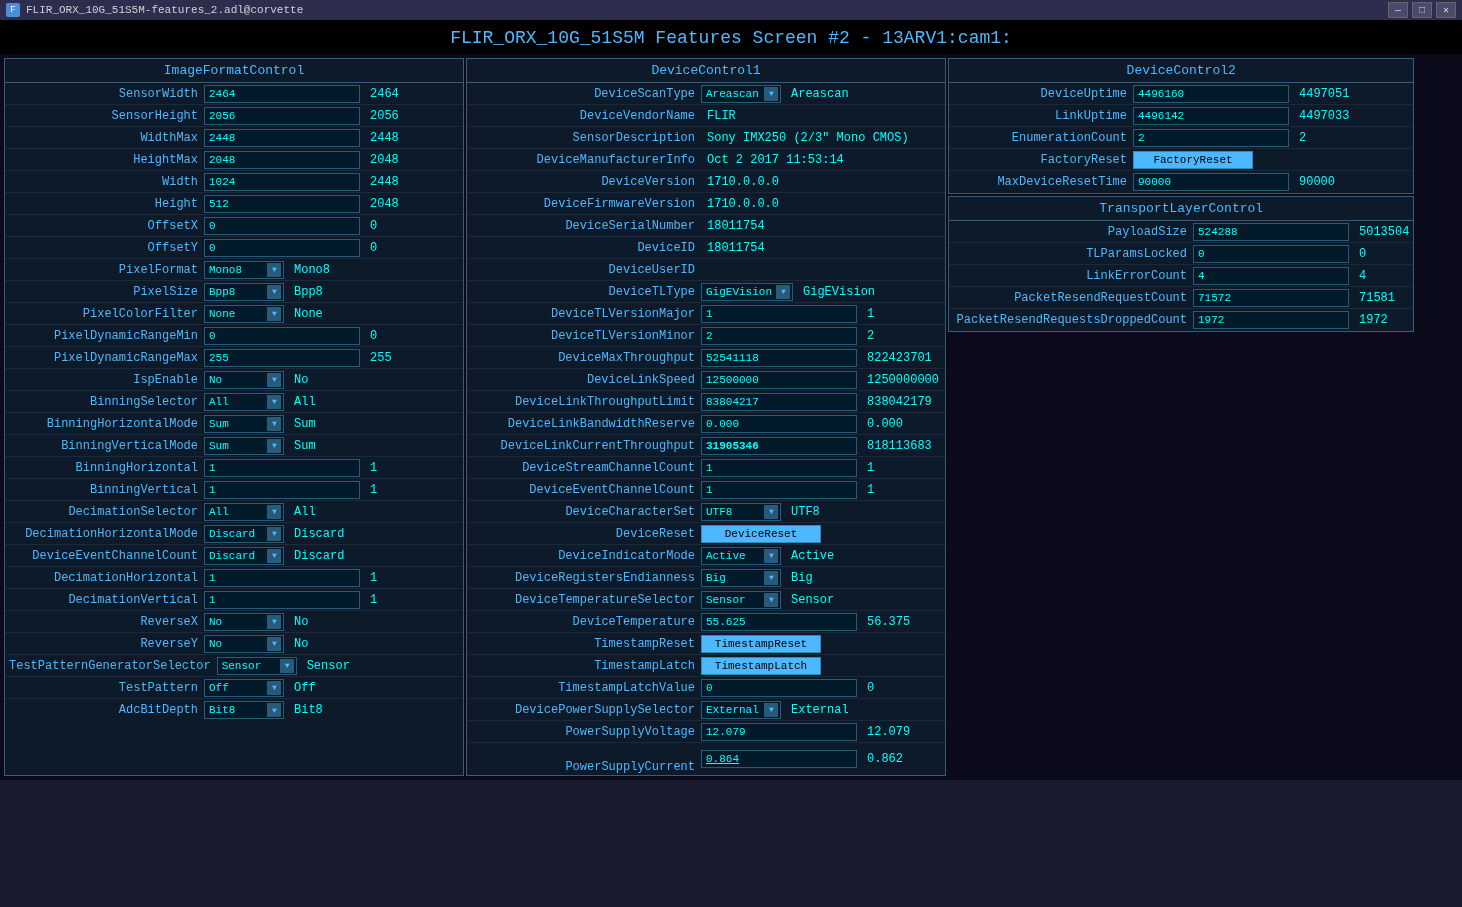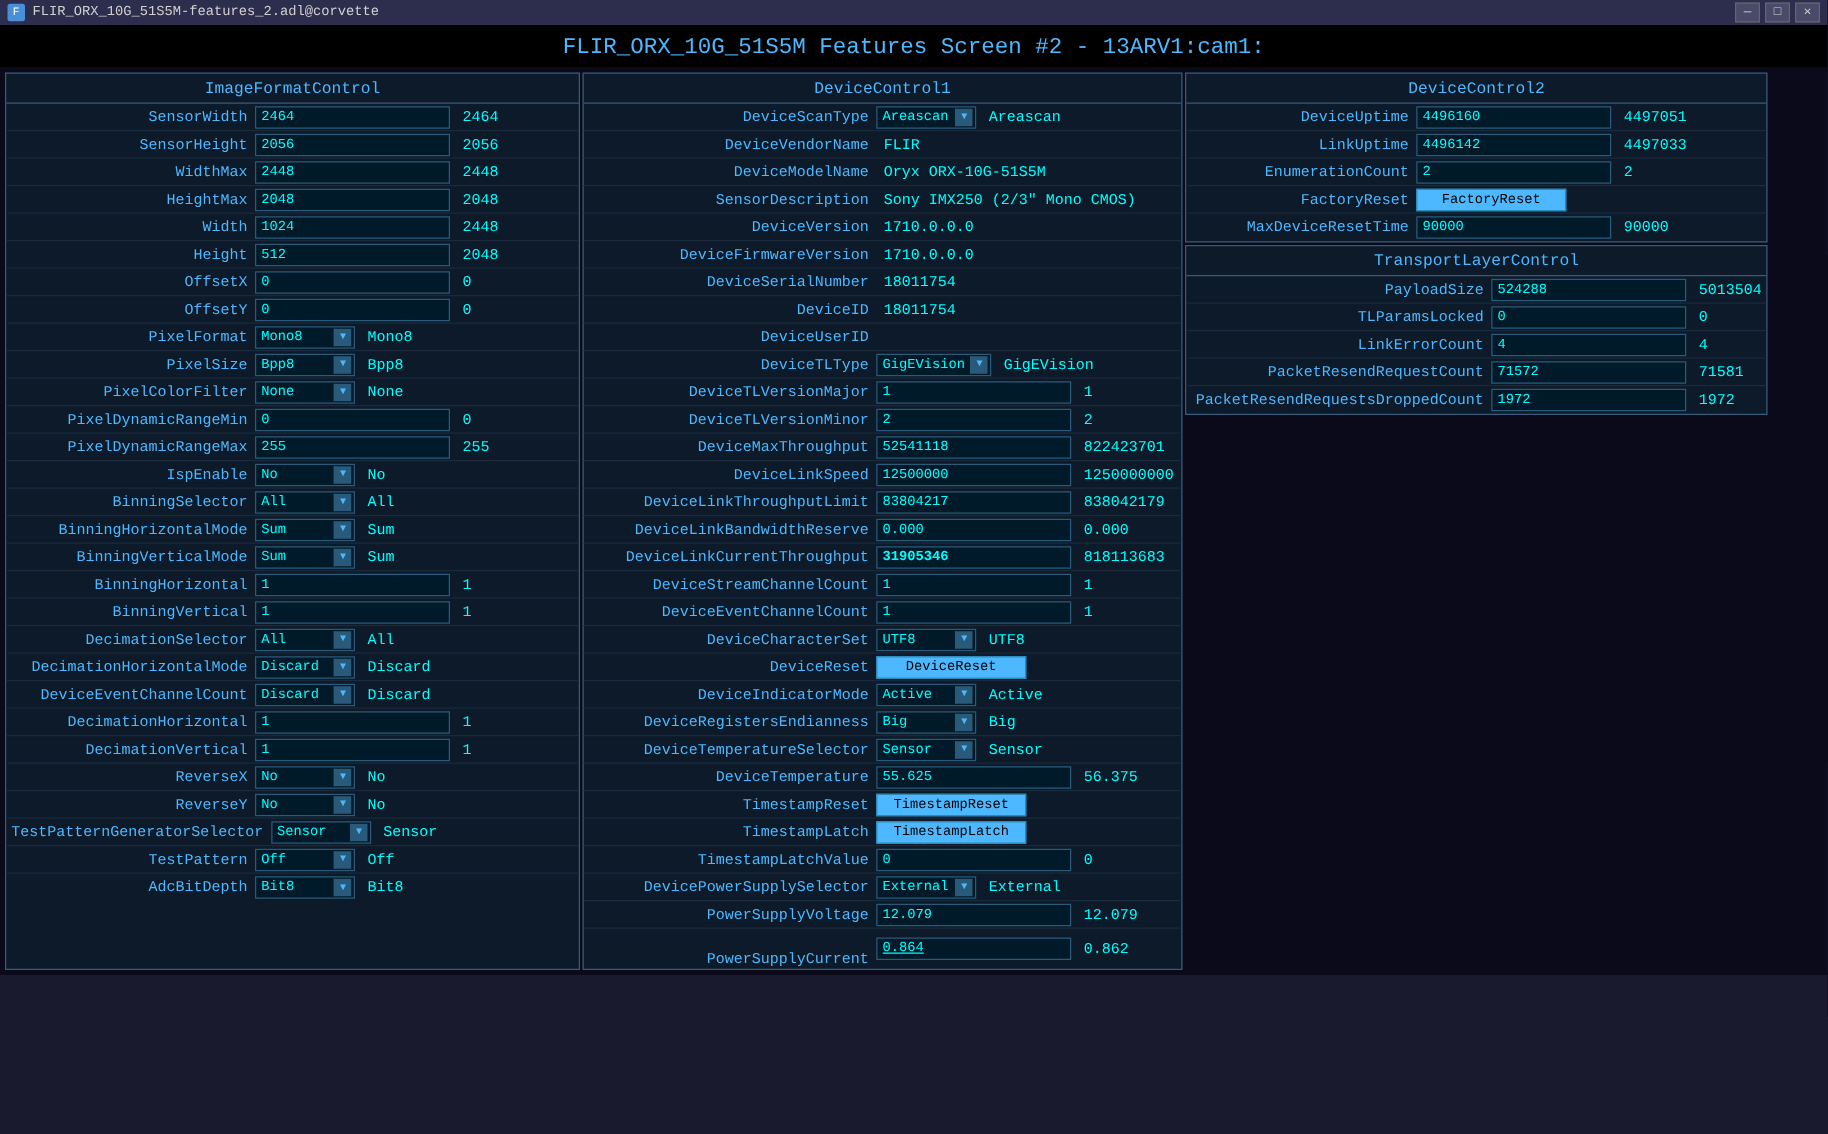--- a/index.html
+++ b/index.html
@@ -418,29 +418,29 @@
             <span class="value-text">Areascan</span>
           </div>
         </div>
         <div class="row">
           <span class="row-label" style="min-width: 230px;">DeviceVendorName</span>
           <div class="row-values">
             <span class="value-text">FLIR</span>
           </div>
         </div>
         <div class="row">
-          <span class="row-label" style="min-width: 230px;">DeviceModelName</span>
-          <div class="row-values">
-            <span class="value-text">Oryx ORX-10G-51S5M</span>
-          </div>
-        </div>
-        <div class="row">
           <span class="row-label" style="min-width: 230px;">SensorDescription</span>
           <div class="row-values">
             <span class="value-text">Sony IMX250 (2/3" Mono CMOS)</span>
+          </div>
+        </div>
+        <div class="row">
+          <span class="row-label" style="min-width: 230px;">DeviceManufacturerInfo</span>
+          <div class="row-values">
+            <span class="value-text">Oct  2 2017 11:53:14</span>
           </div>
         </div>
         <div class="row">
           <span class="row-label" style="min-width: 230px;">DeviceVersion</span>
           <div class="row-values">
             <span class="value-text">1710.0.0.0</span>
           </div>
         </div>
         <div class="row">
           <span class="row-label" style="min-width: 230px;">DeviceFirmwareVersion</span>

